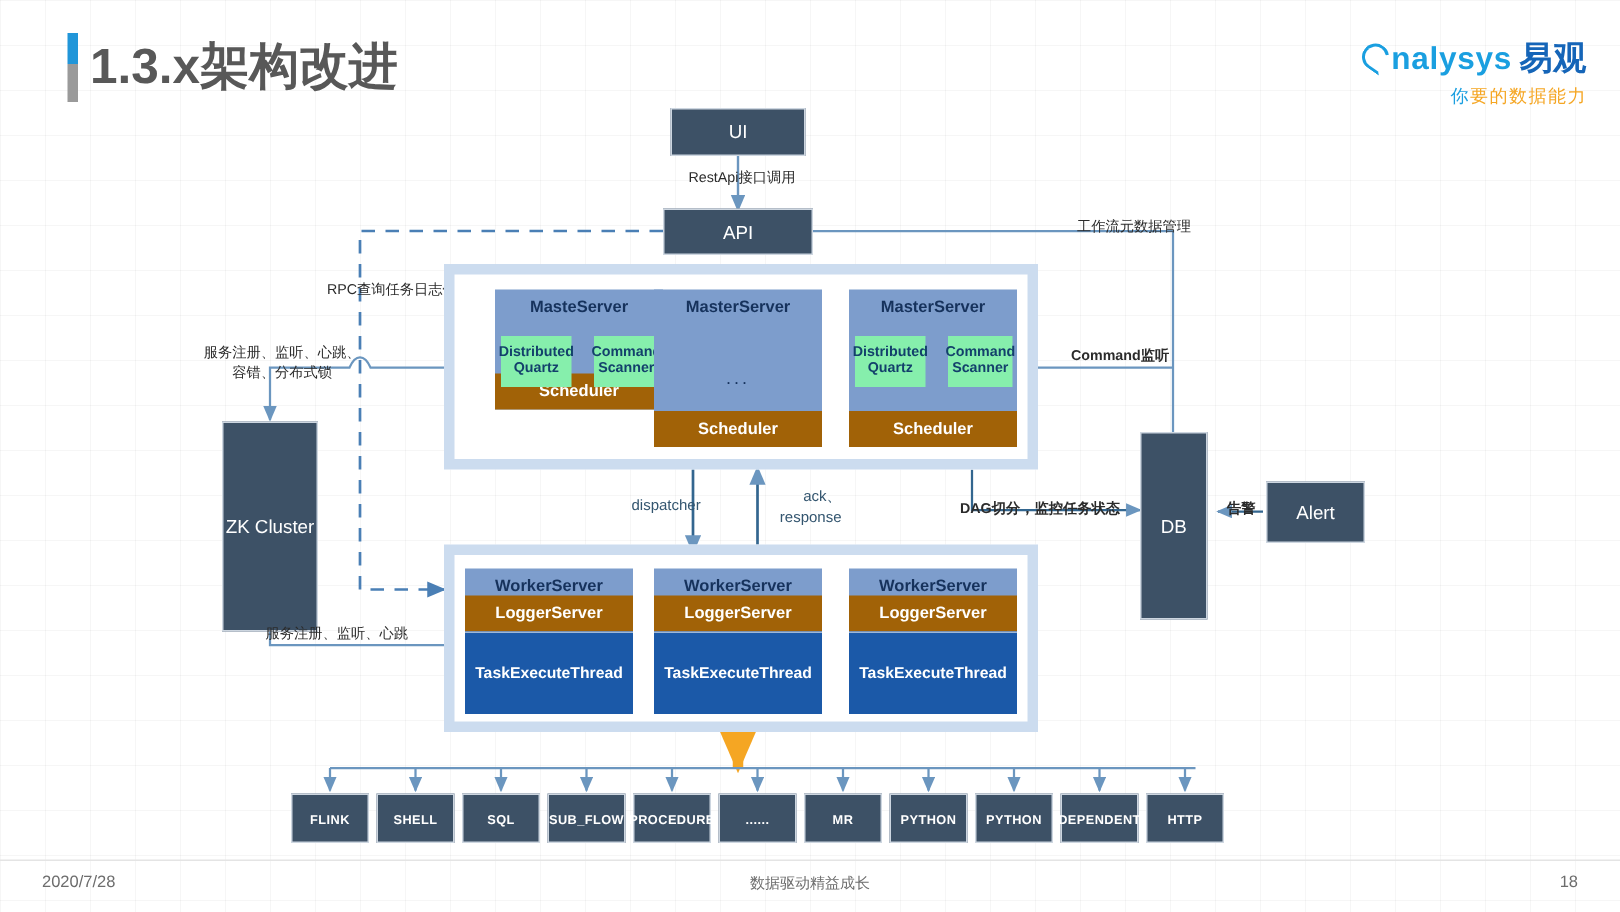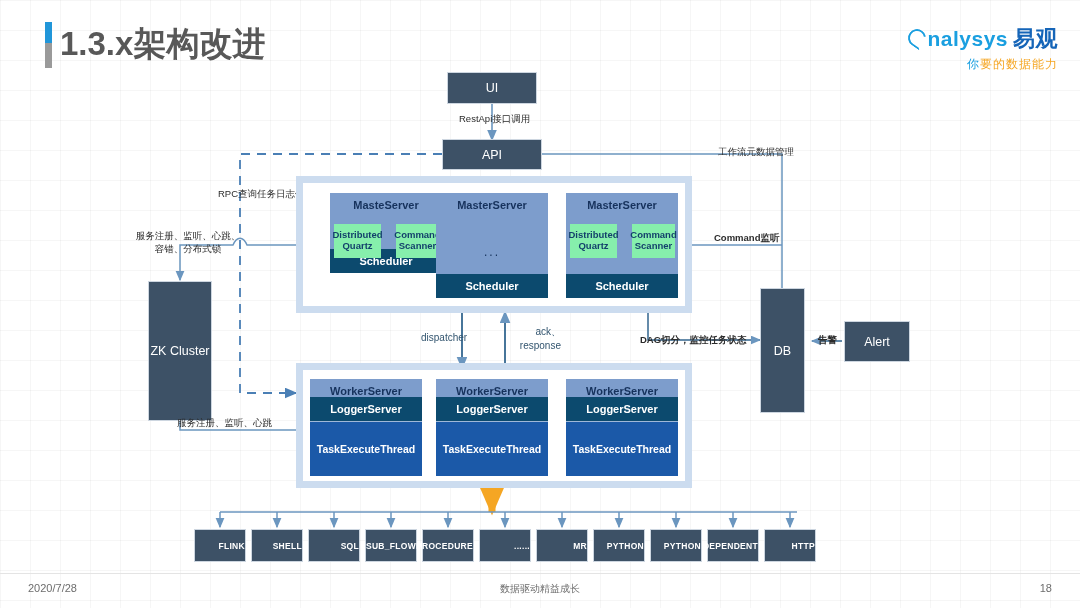--- a/index.html
+++ b/index.html
@@ -41,40 +41,40 @@
     color:#ffffff;display:flex;align-items:center;justify-content:center;
     font-size:12.5px;box-sizing:border-box;text-align:center;}
 
   
   .cluster{position:absolute;background:#ffffff;border:7px solid #ccdcef;box-sizing:border-box;}
 
   .srv{position:absolute;background:#7d9dcc;display:flex;flex-direction:column;
     box-sizing:border-box;}
   .srv-title{text-align:center;color:#16325c;font-size:11px;font-weight:bold;padding-top:6px;}
   .srv-body{flex:1;position:relative;}
-  .srv-foot{background:#0c4a6e;color:#fff;font-size:11px;font-weight:bold;
+  .srv-foot{background:#a16207;color:#fff;font-size:11px;font-weight:bold;
      text-align:center;padding:6px 0;}
   .srv-foot2{background:#1b59a8;color:#fff;font-size:10.5px;font-weight:bold;
      text-align:center;padding:21px 0;border-top:1px solid #9fb8d8;}
 
   .mini{position:absolute;background:#86efac;color:#13406b;font-size:9.5px;font-weight:bold;
      display:flex;align-items:center;justify-content:center;text-align:center;line-height:1.15;
      box-sizing:border-box;}
   .dots{position:absolute;left:0;right:0;top:34px;text-align:center;color:#16325c;
      font-size:12px;letter-spacing:2px;}
 
   
   .lbl{position:absolute;font-size:9.5px;color:#2b2b2b;white-space:nowrap;line-height:1.35;}
   .lbl.blue{color:#33556f;font-size:10px;}
   .lbl.ctr{text-align:right;}
 
   
   .task{position:absolute;top:529px;height:33px;background:#3d5166;border:1px solid #cdd6e0;
     color:#fff;font-size:8.5px;font-weight:bold;display:flex;align-items:center;
-    justify-content:flex-end;box-sizing:border-box;letter-spacing:.3px;}
+    justify-content:center;box-sizing:border-box;letter-spacing:.3px;}
 
   
   .footer{position:absolute;bottom:0;left:0;width:1080px;height:34px;border-top:1px solid #e4e4e4;}
   .f-left{position:absolute;left:28px;top:8px;font-size:11px;color:#6d6d6d;}
   .f-center{position:absolute;left:0;width:1080px;top:8px;text-align:center;font-size:10px;color:#6d6d6d;}
   .f-right{position:absolute;right:28px;top:8px;font-size:11px;color:#6d6d6d;}
 </style>
 </head>
 <body>
 

